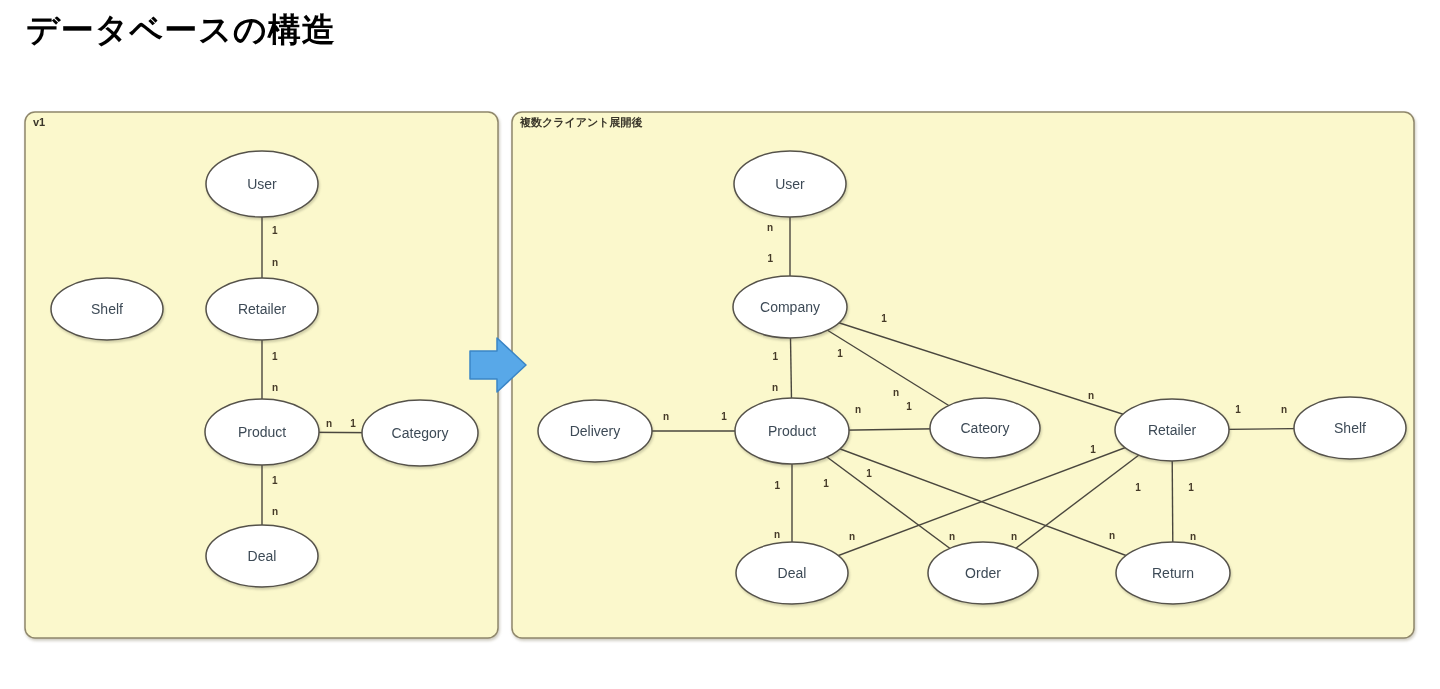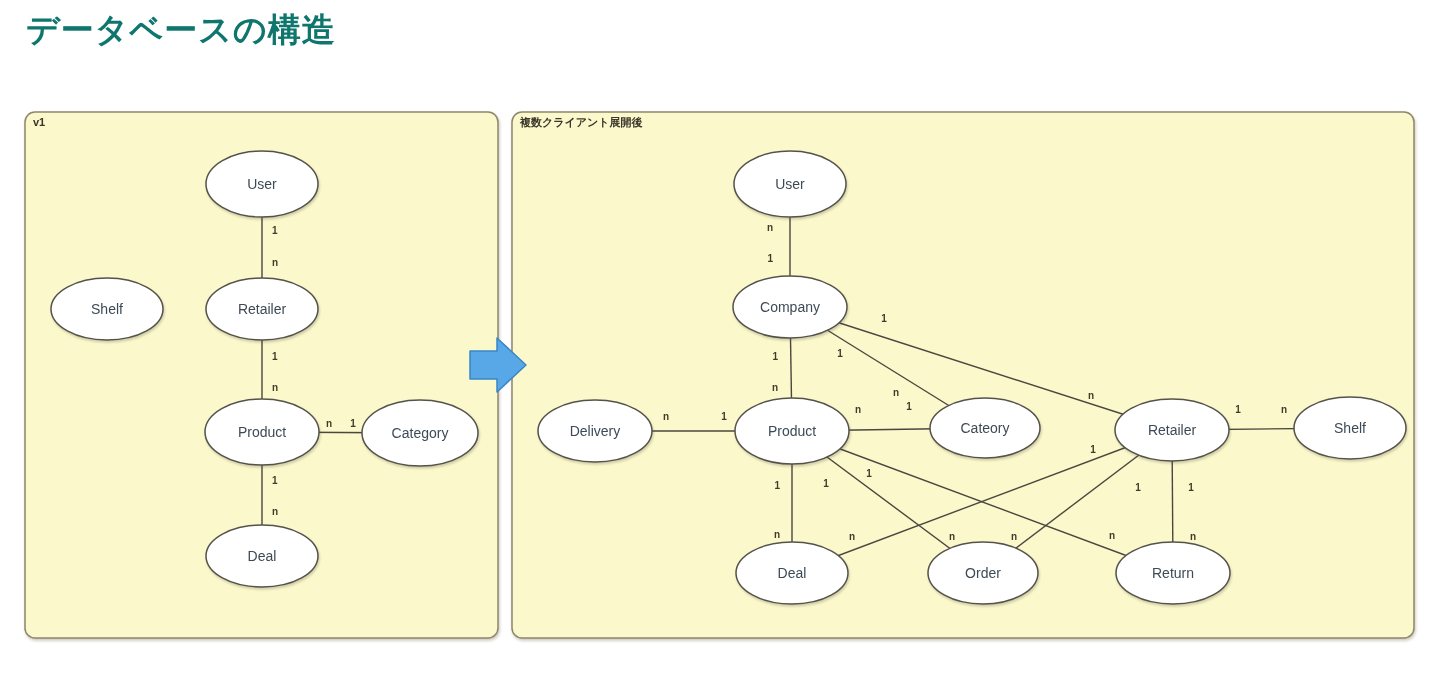--- a/index.html
+++ b/index.html
@@ -7,21 +7,21 @@
   .stage{position:relative;width:1440px;height:689px;overflow:hidden;background:#fff;}
   .page-title{position:absolute;left:26px;top:8px;margin:0;font-size:33px;font-weight:700;letter-spacing:1px;}
   svg text{user-select:none;}
   .panel-rect{filter:drop-shadow(1px 2px 1.5px rgba(110,100,70,.35));}
   .node-ellipse{filter:drop-shadow(1px 2px 1px rgba(80,80,60,.25));}
 </style>
 </head>
 <body>
 
 <div class="stage">
-  <h1 class="page-title" style="color: #0f766e;">データベースの構造</h1>
+  <h1 class="page-title" style="color: #000000;">データベースの構造</h1>
   <svg width="1440" height="689" viewBox="0 0 1440 689" style="position:absolute;left:0;top:0;">
       <rect x="25" y="112" width="473" height="526" rx="10" ry="10" fill="#fbf8cc" stroke="#8f876b" stroke-width="1.5" class="panel-rect"></rect>
       <text x="33" y="126" font-size="11" font-weight="bold" fill="#3a362a">v1</text>
       <rect x="512" y="112" width="902" height="526" rx="10" ry="10" fill="#fbf8cc" stroke="#8f876b" stroke-width="1.5" class="panel-rect"></rect>
       <text x="520" y="126" font-size="11" font-weight="bold" fill="#3a362a">複数クライアント展開後</text>
       <line x1="262" y1="184" x2="262" y2="309" stroke="#4a473e" stroke-width="1.4"></line>
       <line x1="262" y1="309" x2="262" y2="432" stroke="#4a473e" stroke-width="1.4"></line>
       <line x1="262" y1="432" x2="420" y2="433" stroke="#4a473e" stroke-width="1.4"></line>
       <line x1="262" y1="432" x2="262" y2="556" stroke="#4a473e" stroke-width="1.4"></line>
       <line x1="790" y1="184" x2="790" y2="307" stroke="#4a473e" stroke-width="1.4"></line>

